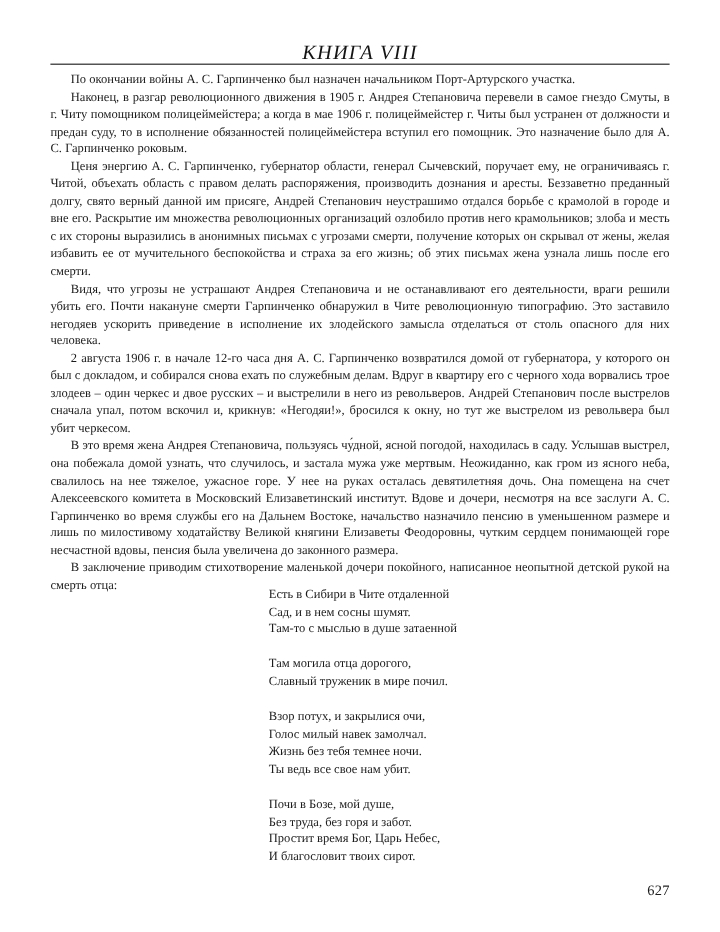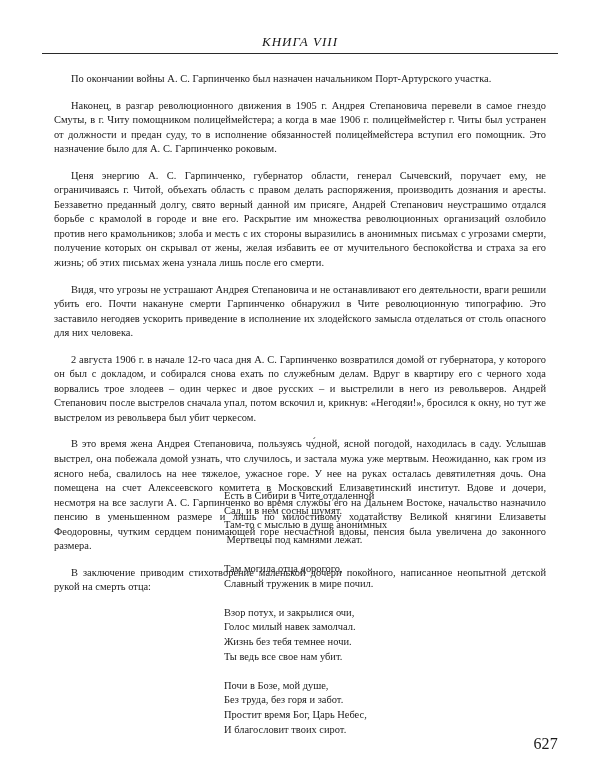--- a/index.html
+++ b/index.html
@@ -28,21 +28,21 @@
   }
 
   
   .running-head {
     position: absolute;
     left: 42px;
     top: 34px;
     width: 516px;
     text-align: center;
     font-style: italic;
-    font-size: 13px;
+    font-size: 17px;
     letter-spacing: 1.0px;
     color: #141414;
     font-weight: 400;
   }
 
   .head-rule {
     position: absolute;
     left: 42px;
     top: 53px;
     width: 516px;
@@ -52,21 +52,21 @@
 
   
   .textblock {
     position: absolute;
     left: 42px;
     top: 60px;
     width: 516px;
   }
 
   p.para {
-    margin: 12px;
+    margin: 0;
     font-size: 10.45px;
     line-height: 14.55px;
     text-align: justify;
     text-justify: inter-word;
     text-indent: 17px;
     hyphens: manual;
     word-spacing: 0.1px;
   }
 
   p.para.lastline-left {
@@ -93,21 +93,21 @@
     white-space: pre;
   }
 
   
   .folio {
     position: absolute;
     left: 42px;
     top: 735px;
     width: 516px;
     text-align: right;
-    font-size: 16px;
+    font-size: 12px;
     color: #1b1b1b;
     letter-spacing: 0.2px;
   }
 </style>
 </head>
 <body style="background: rgb(255, 255, 255); color: rgb(27, 27, 27);">
 
 <div class="page">
 
   <div class="running-head">КНИГА VIII</div>
@@ -121,22 +121,21 @@
     <p class="para lastline-left">Видя, что угрозы не устрашают Андрея Степановича и не останавливают его деятельности, враги решили убить его. Почти накануне смерти Гарпинченко обнаружил в Чите революционную типографию. Это заставило негодяев ускорить приведение в исполнение их злодейского замысла отделаться от столь опасного для них человека.</p>
     <p class="para lastline-left">2 августа 1906 г. в начале 12-го часа дня А. С. Гарпинченко возвратился домой от губернатора, у которого он был с докладом, и собирался снова ехать по служебным делам. Вдруг в квартиру его с черного хода ворвались трое злодеев – один черкес и двое русских – и выстрелили в него из револьверов. Андрей Степанович после выстрелов сначала упал, потом вскочил и, крикнув: «Негодяи!», бросился к окну, но тут же выстрелом из револьвера был убит черкесом.</p>
     <p class="para lastline-left">В это время жена Андрея Степановича, пользуясь чу́дной, ясной погодой, находилась в саду. Услышав выстрел, она побежала домой узнать, что случилось, и застала мужа уже мертвым. Неожиданно, как гром из ясного неба, свалилось на нее тяжелое, ужасное горе. У нее на руках осталась девятилетняя дочь. Она помещена на счет Алексеевского комитета в Московский Елизаветинский институт. Вдове и дочери, несмотря на все заслуги А. С. Гарпинченко во время службы его на Дальнем Востоке, начальство назначило пенсию в уменьшенном размере и лишь по милостивому ходатайству Великой княгини Елизаветы Феодоровны, чутким сердцем понимающей горе несчастной вдовы, пенсия была увеличена до законного размера.</p>
     <p class="para lastline-left">В заключение приводим стихотворение маленькой дочери покойного, написанное неопытной детской рукой на смерть отца:</p>
   </div>
 
   <div class="poem">
     <div class="stanza">
       <span class="verse">Есть в Сибири в Чите отдаленной</span>
       <span class="verse">Сад, и в нем сосны шумят.</span>
-      <span class="verse">Там-то с мыслью в душе анонимных</span>
-      <span class="verse"> Мертвецы под камнями лежат.</span>
+      <span class="verse">Там-то с мыслью в душе затаенной</span>
     </div>
     <div class="stanza">
       <span class="verse">Там могила отца дорогого,</span>
       <span class="verse">Славный труженик в мире почил.</span>
     </div>
     <div class="stanza">
       <span class="verse">Взор потух, и закрылися очи,</span>
       <span class="verse">Голос милый навек замолчал.</span>
       <span class="verse">Жизнь без тебя темнее ночи.</span>
       <span class="verse">Ты ведь все свое нам убит.</span>

